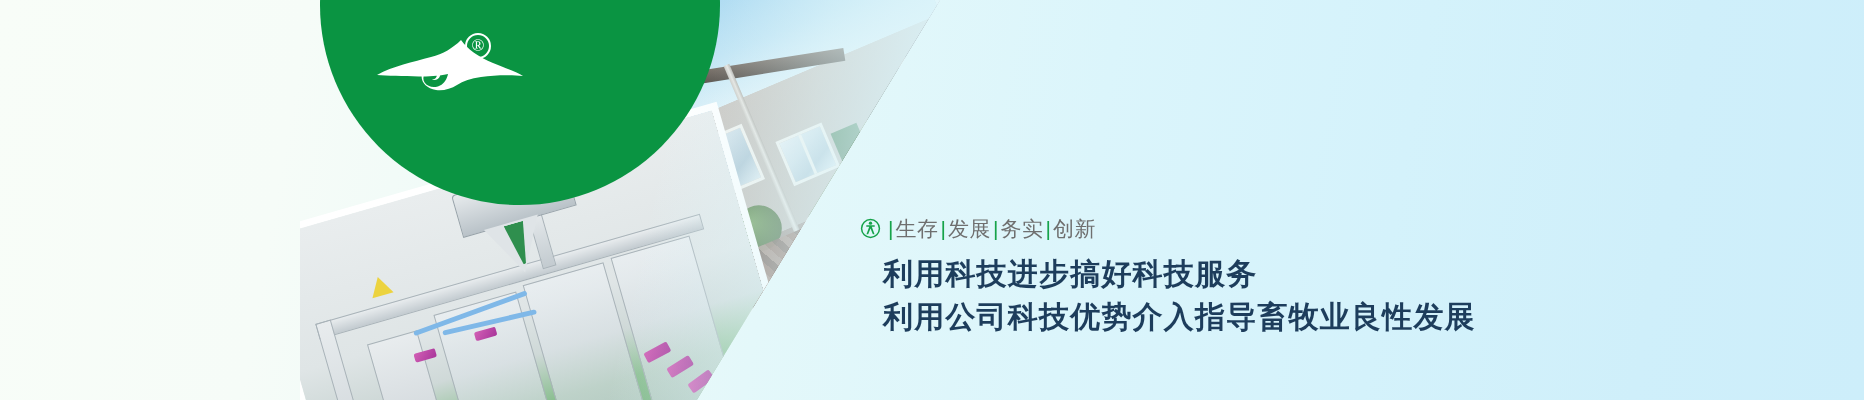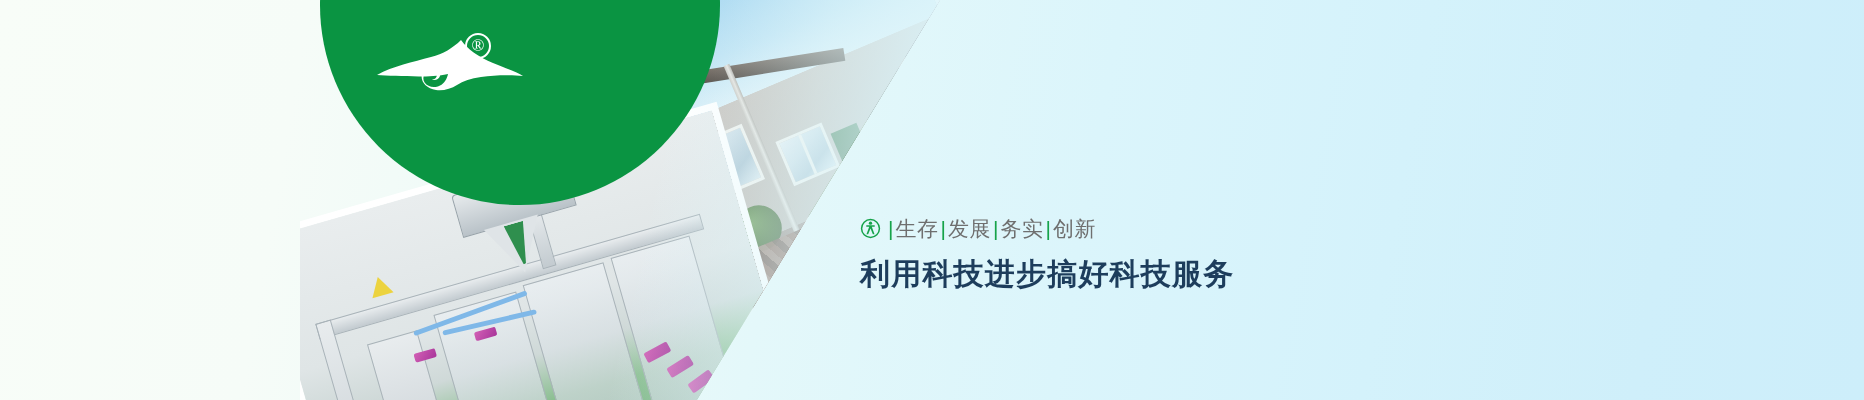--- a/index.html
+++ b/index.html
@@ -250,20 +250,21 @@
     line-height:1;
     letter-spacing:.5px;
   }
   .headline {
     color:#1d3d5c;
     font-size:30px;
     font-weight:bold;
     line-height:1.42;
     letter-spacing:1.2px;
     white-space:nowrap;
+    margin-left:23px;
   }
 </style>
 </head>
 <body>
 
 <div id="banner">
 
   <div class="collage">
 
     <div class="photo photo-corridor">
@@ -357,15 +358,16 @@
       <span class="tag-word">生存</span>
       <span class="tag-sep">|</span>
       <span class="tag-word">发展</span>
       <span class="tag-sep">|</span>
       <span class="tag-word">务实</span>
       <span class="tag-sep">|</span>
       <span class="tag-word">创新</span>
     </div>
 
     <div class="headline">利用科技进步搞好科技服务</div>
+    <div class="headline">利用公司科技优势介入指导畜牧业良性发展</div>
   </div>
 
 </div>
 
 </body></html>

